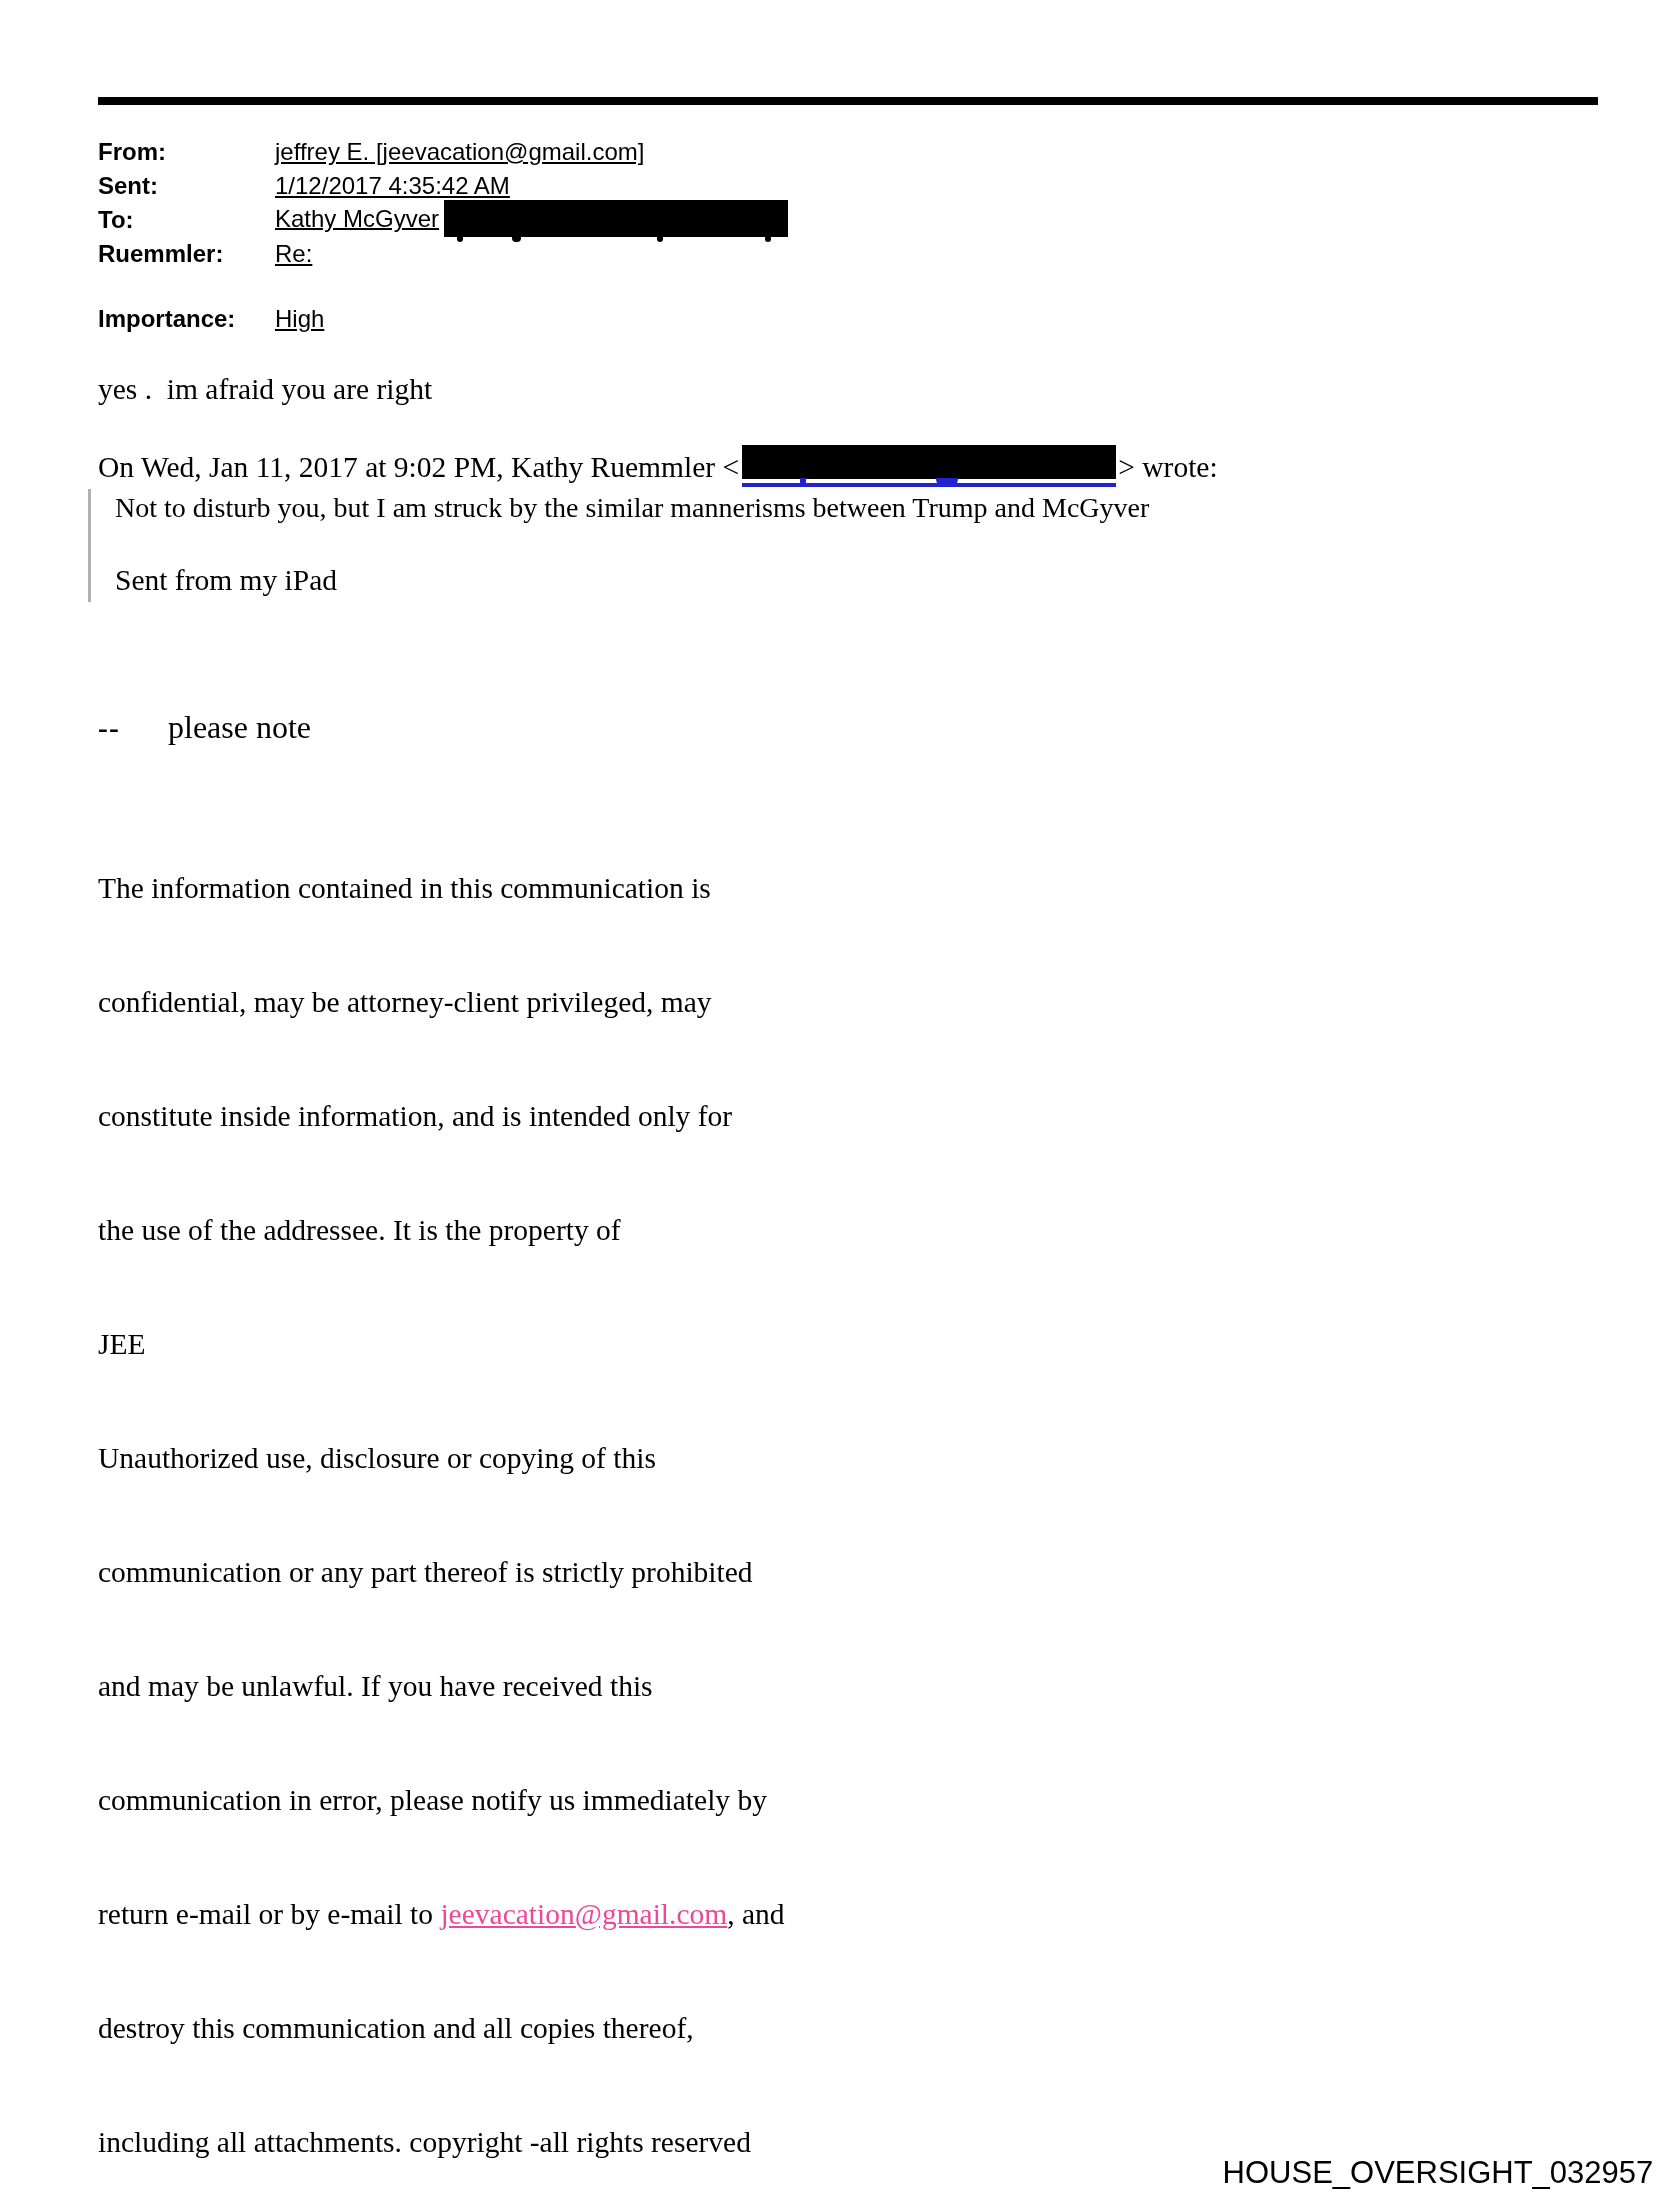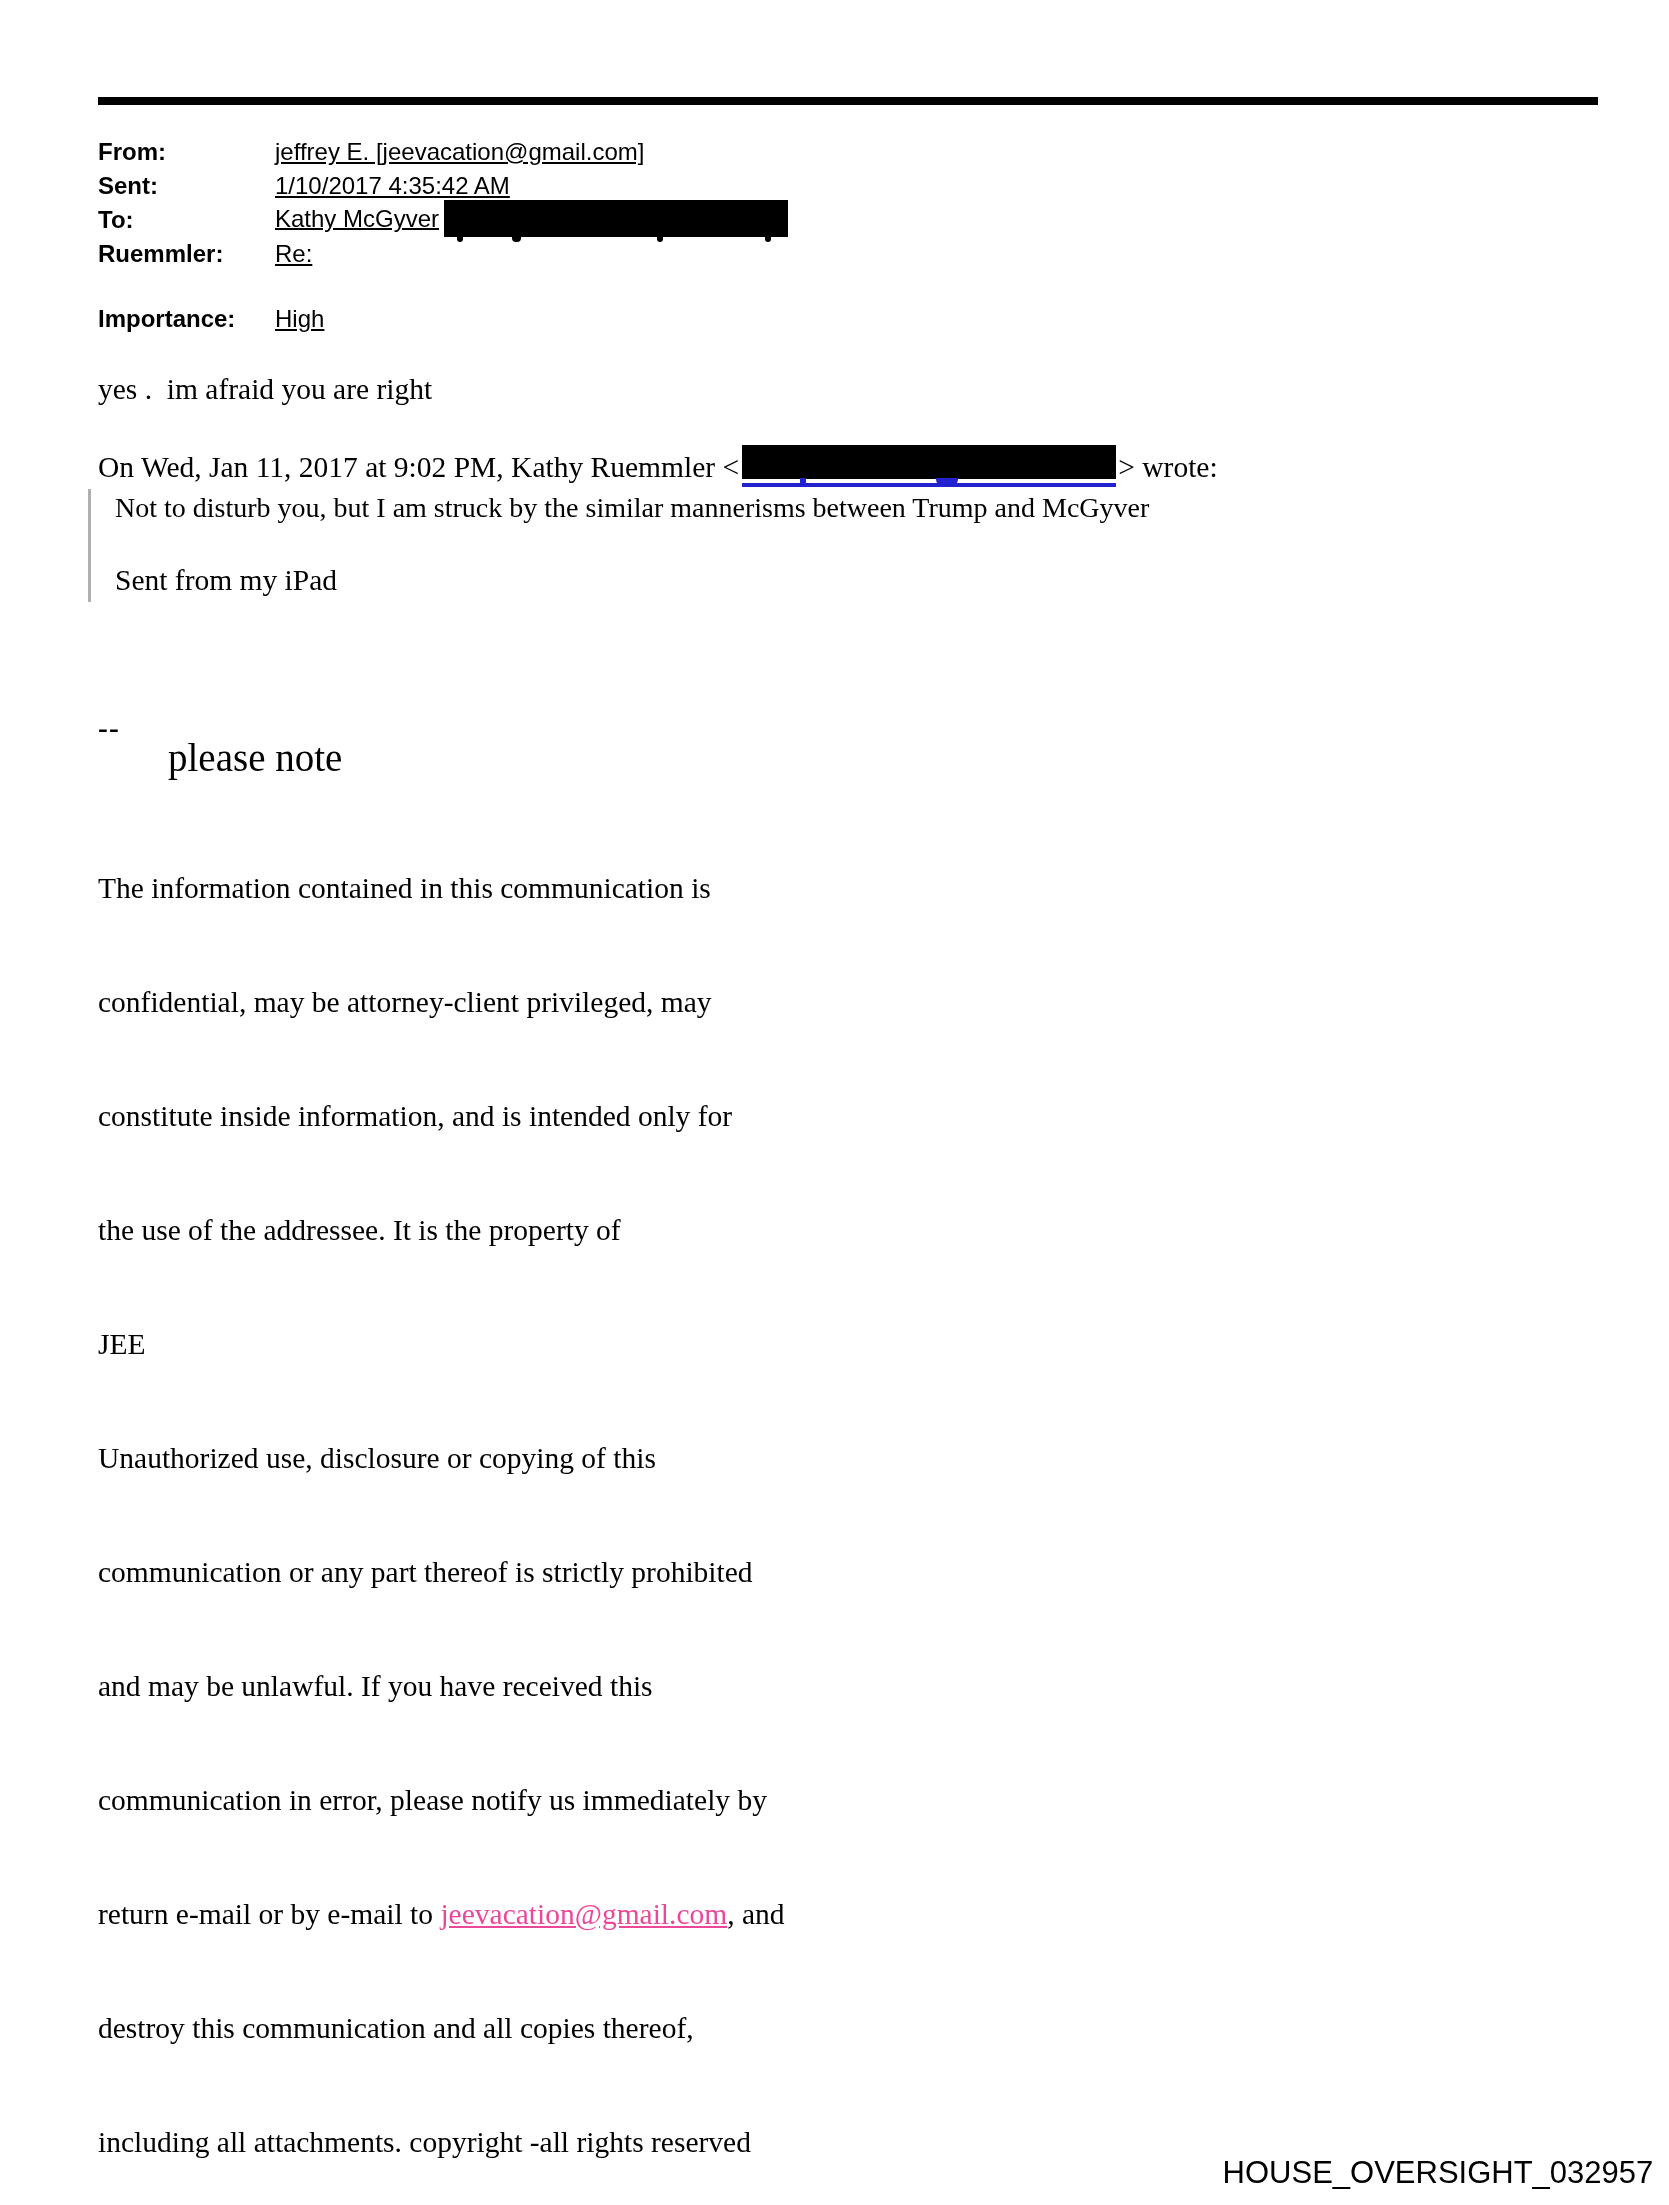--- a/index.html
+++ b/index.html
@@ -43,21 +43,21 @@
   .bdesc { position:absolute; top:33px; background:#2222cf; }
   .bd1 { left:58px; width:5.9px; height:6.5px; border-radius:0 0 3.9px 3.9px; }
   .bd2 { left:194px; width:22px; height:7.9px; border-radius:0 0 6.5px 6.5px; }
 
   .quote-bar { left:88px; top:489px; width:3.3px; height:113px; background:#b0b0b0; }
   .quote-text { left:115px; top:492px; font-size:28px; white-space:nowrap; }
   .sent-from { left:115px; top:564px; font-size:29.5px; }
 
   
   .sig-sep  { left:98px; top:712px; font-size:29.5px; font-weight:bold; letter-spacing:1.3px; }
-  .sig-note { left:168px; top:735px; font-size:39px; }
+  .sig-note { left:168px; top:709px; font-size:32px; }
   .disclaimer { left:98px; top:793px; font-size:29.5px; line-height:38px; white-space:pre-wrap; }
   .email-link { color:#ec4899; text-decoration:underline; cursor:pointer; }
 
   
   .footer {
     right:15.7px; top:2155px;
     font-family:"Liberation Sans", sans-serif;
     font-size:31px; letter-spacing:0px;
   }
 </style>
@@ -68,21 +68,21 @@
 
   <div class="abs top-rule"></div>
 
   <div class="abs hdr">
     <div class="hrow">
       <span class="hlabel">From:</span>
       <span class="hvalue">jeffrey E. [jeevacation@gmail.com]</span>
     </div>
     <div class="hrow">
       <span class="hlabel">Sent:</span>
-      <span class="hvalue">1/10/2017 4:35:42 AM</span>
+      <span class="hvalue">1/12/2017 4:35:42 AM</span>
     </div>
     <div class="hrow">
       <span class="hlabel">To:</span>
       <span class="hvalue"><span>Kathy McGyver</span><span class="redact-to"><span class="tdesc td1"></span><span class="tdesc td2"></span><span class="tdesc td3"></span><span class="tdesc td4"></span></span></span>
     </div>
     <div class="hrow">
       <span class="hlabel">Ruemmler:</span>
       <span class="hvalue">Re:</span>
     </div>
   </div>

